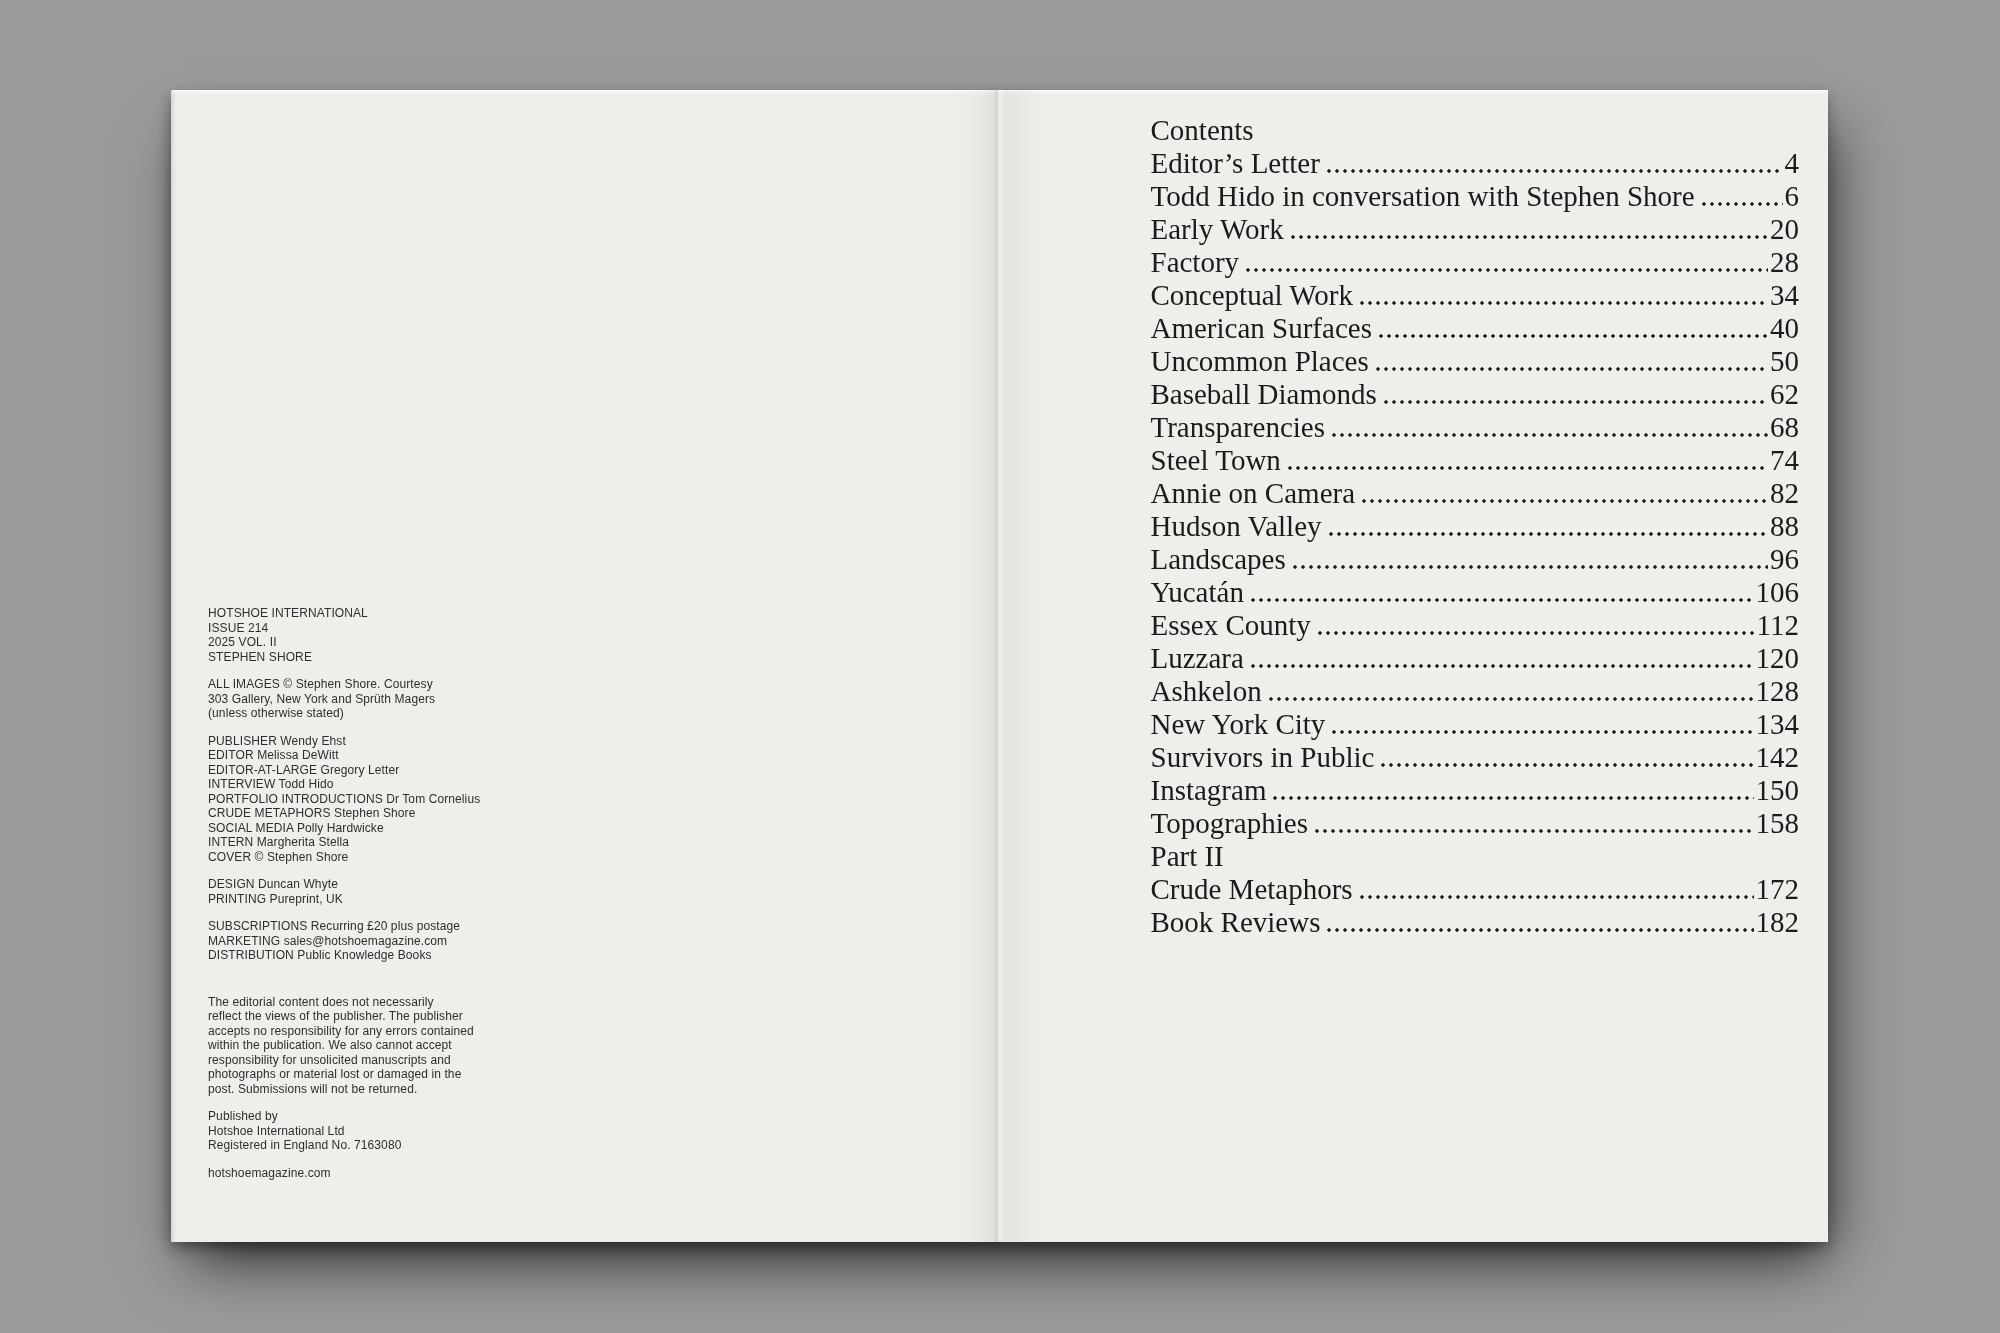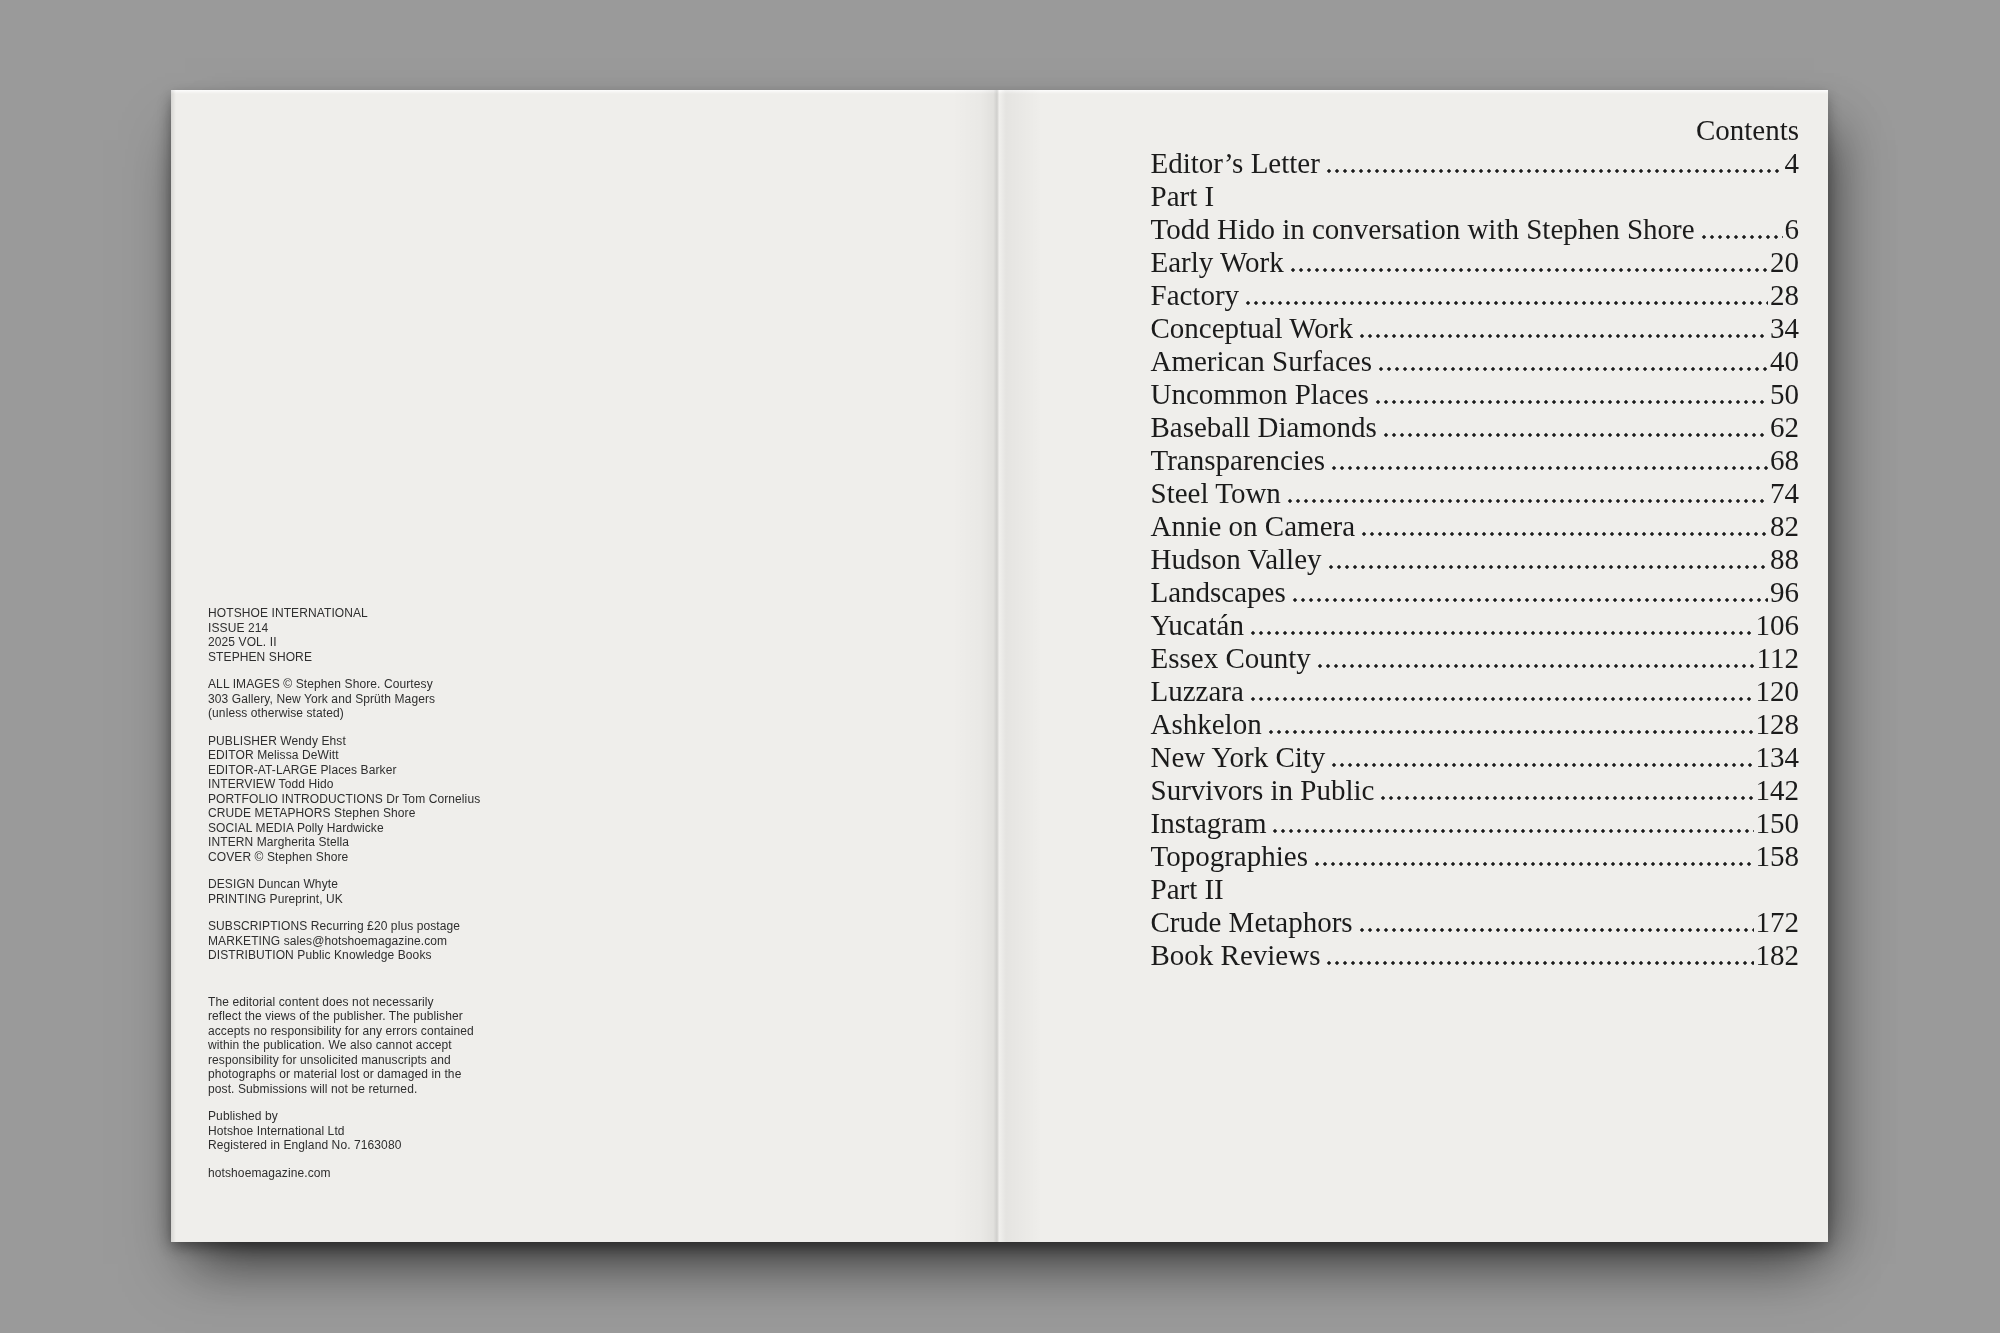--- a/index.html
+++ b/index.html
@@ -65,21 +65,21 @@
       rgba(0,0,0,0.00) 0%,
       rgba(0,0,0,0.025) 32%,
       rgba(0,0,0,0.06) 46%,
       rgba(0,0,0,0.13) 50%,
       rgba(255,255,255,0.09) 52.5%,
       rgba(0,0,0,0.045) 60%,
       rgba(0,0,0,0.00) 100%);
   }
   .page { position: relative; height: 100%; }
   .page-left  { width: 994px; }
-  .page-right { width: 831px; text-align: right; }
+  .page-right { width: 831px; }
 
   
   .colophon {
     position: absolute;
     left: 37px;
     top: 516px;
     width: 300px;
     font-size: 12px;
     line-height: 14.5px;
     color: var(--colophon-ink);
@@ -134,21 +134,21 @@
             <div class="col-line">STEPHEN SHORE</div>
           </div>
           <div class="col-block">
             <div class="col-line">ALL IMAGES © Stephen Shore. Courtesy</div>
             <div class="col-line">303 Gallery, New York and Sprüth Magers</div>
             <div class="col-line">(unless otherwise stated)</div>
           </div>
           <div class="col-block">
             <div class="col-line">PUBLISHER Wendy Ehst</div>
             <div class="col-line">EDITOR Melissa DeWitt</div>
-            <div class="col-line">EDITOR-AT-LARGE Places Barker</div>
+            <div class="col-line">EDITOR-AT-LARGE Gregory Letter</div>
             <div class="col-line">INTERVIEW Todd Hido</div>
             <div class="col-line">PORTFOLIO INTRODUCTIONS Dr Tom Cornelius</div>
             <div class="col-line">CRUDE METAPHORS Stephen Shore</div>
             <div class="col-line">SOCIAL MEDIA Polly Hardwicke</div>
             <div class="col-line">INTERN Margherita Stella</div>
             <div class="col-line">COVER © Stephen Shore</div>
           </div>
           <div class="col-block">
             <div class="col-line">DESIGN Duncan Whyte</div>
             <div class="col-line">PRINTING Pureprint, UK</div>
@@ -180,23 +180,20 @@
 
     <div class="page page-right">
       <div class="toc">
         <div class="toc-heading">Contents</div>
         <div class="toc-list">
             <div class="toc-row">
               <span class="toc-label">Editor’s Letter</span>
               <span class="toc-leader"></span>
               <span class="toc-page">4</span>
             </div>
-            <div class="toc-row toc-section">
-              <span class="toc-label">Part I</span>
-            </div>
             <div class="toc-row">
               <span class="toc-label">Todd Hido in conversation with Stephen Shore</span>
               <span class="toc-leader"></span>
               <span class="toc-page">6</span>
             </div>
             <div class="toc-row">
               <span class="toc-label">Early Work</span>
               <span class="toc-leader"></span>
               <span class="toc-page">20</span>
             </div>

